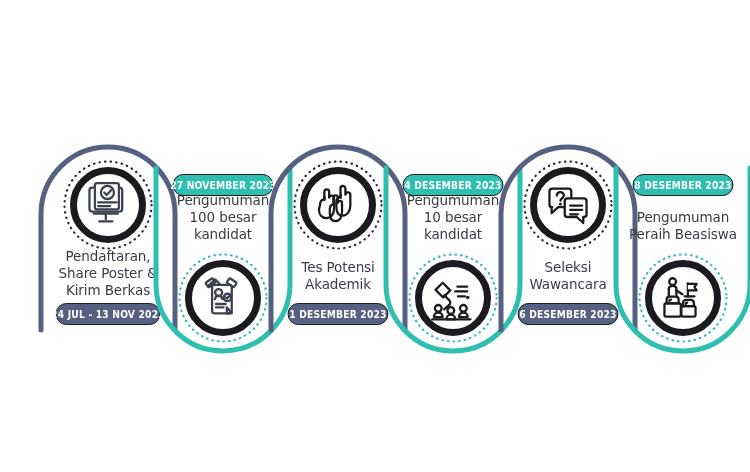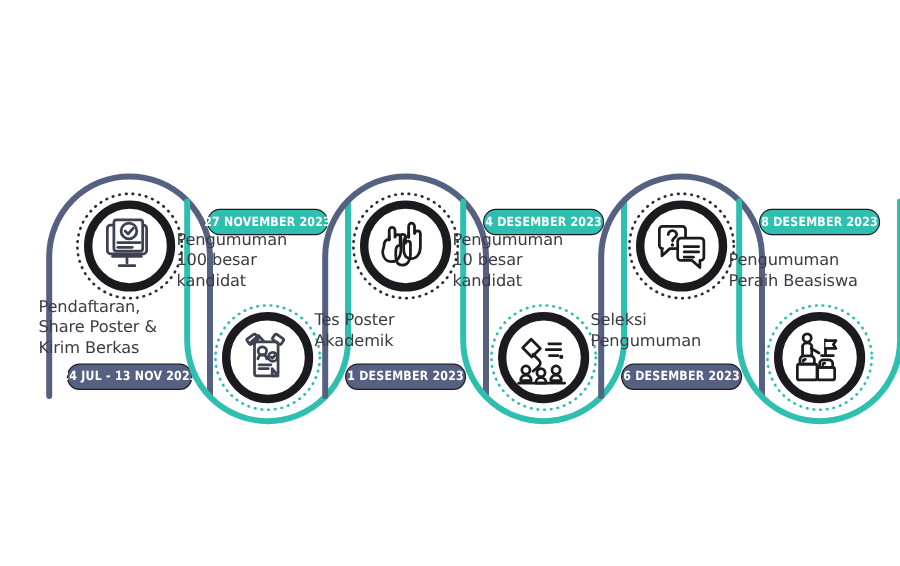--- a/index.html
+++ b/index.html
@@ -70,21 +70,21 @@
     align-items: center;
     justify-content: center;
   }
   .medallion .glyph svg { display: block; }
 
   
   .title {
     position: absolute;
     left: -6px;
     width: 152px;
-    text-align: left;
+    text-align: center;
     font-family: "DejaVu Sans", sans-serif;
     font-size: 13.5px;
     line-height: 17px;
     color: #3b3b45;
     letter-spacing: -0.1px;
     white-space: pre-line;
   }
 
   
   .badge {
@@ -165,21 +165,21 @@
         <div class="dotted"><svg viewBox="0 0 92 92" width="92" height="92">
             <circle cx="46" cy="46" r="43.5" fill="none" stroke="#2b2b33" stroke-width="2.2" stroke-linecap="round" stroke-dasharray="0.5 5.1"></circle>
           </svg></div>
         <div class="ring"></div>
         <div class="glyph">
           <svg width="48" height="48" viewBox="4 4 44 44">
             <use xlink:href="#ico-raised-fists-icon"></use>
           </svg>
         </div>
       </div>
-      <div class="title" style="top: 259px;">Tes Poster
+      <div class="title" style="top: 259px;">Tes Potensi
 Akademik</div>
       <div class="badge slate" style="width: 104px; left: 18px; top: 303px;">1 DESEMBER 2023</div>
     </div>
     <div class="step" style="left: 383px; top: 0px;">
       <div class="arch" style="top: 168px; height: 180px;">
         <svg width="140" height="180" viewBox="0 0 140 180">
           <path d="M 3 0 L 3 116 A 64 64 0 0 0 137 116 L 137 0" fill="none" stroke="#2fbfb0" stroke-width="5" stroke-linecap="round"></path>
         </svg>
       </div>
       <div class="medallion" style="top: 252px;">
@@ -209,21 +209,21 @@
             <circle cx="46" cy="46" r="43.5" fill="none" stroke="#2b2b33" stroke-width="2.2" stroke-linecap="round" stroke-dasharray="0.5 5.1"></circle>
           </svg></div>
         <div class="ring"></div>
         <div class="glyph">
           <svg width="48" height="48" viewBox="4 4 44 44">
             <use xlink:href="#ico-question-chat-bubbles-icon"></use>
           </svg>
         </div>
       </div>
       <div class="title" style="top: 259px;">Seleksi
-Pengumuman</div>
+Wawancara</div>
       <div class="badge slate" style="width: 104px; left: 18px; top: 303px;">6 DESEMBER 2023</div>
     </div>
     <div class="step" style="left: 613px; top: 0px;">
       <div class="arch" style="top: 168px; height: 180px;">
         <svg width="140" height="180" viewBox="0 0 140 180">
           <path d="M 3 0 L 3 116 A 64 64 0 0 0 137 116 L 137 0" fill="none" stroke="#2fbfb0" stroke-width="5" stroke-linecap="round"></path>
         </svg>
       </div>
       <div class="medallion" style="top: 252px;">
         <div class="dotted"><svg viewBox="0 0 92 92" width="92" height="92">

